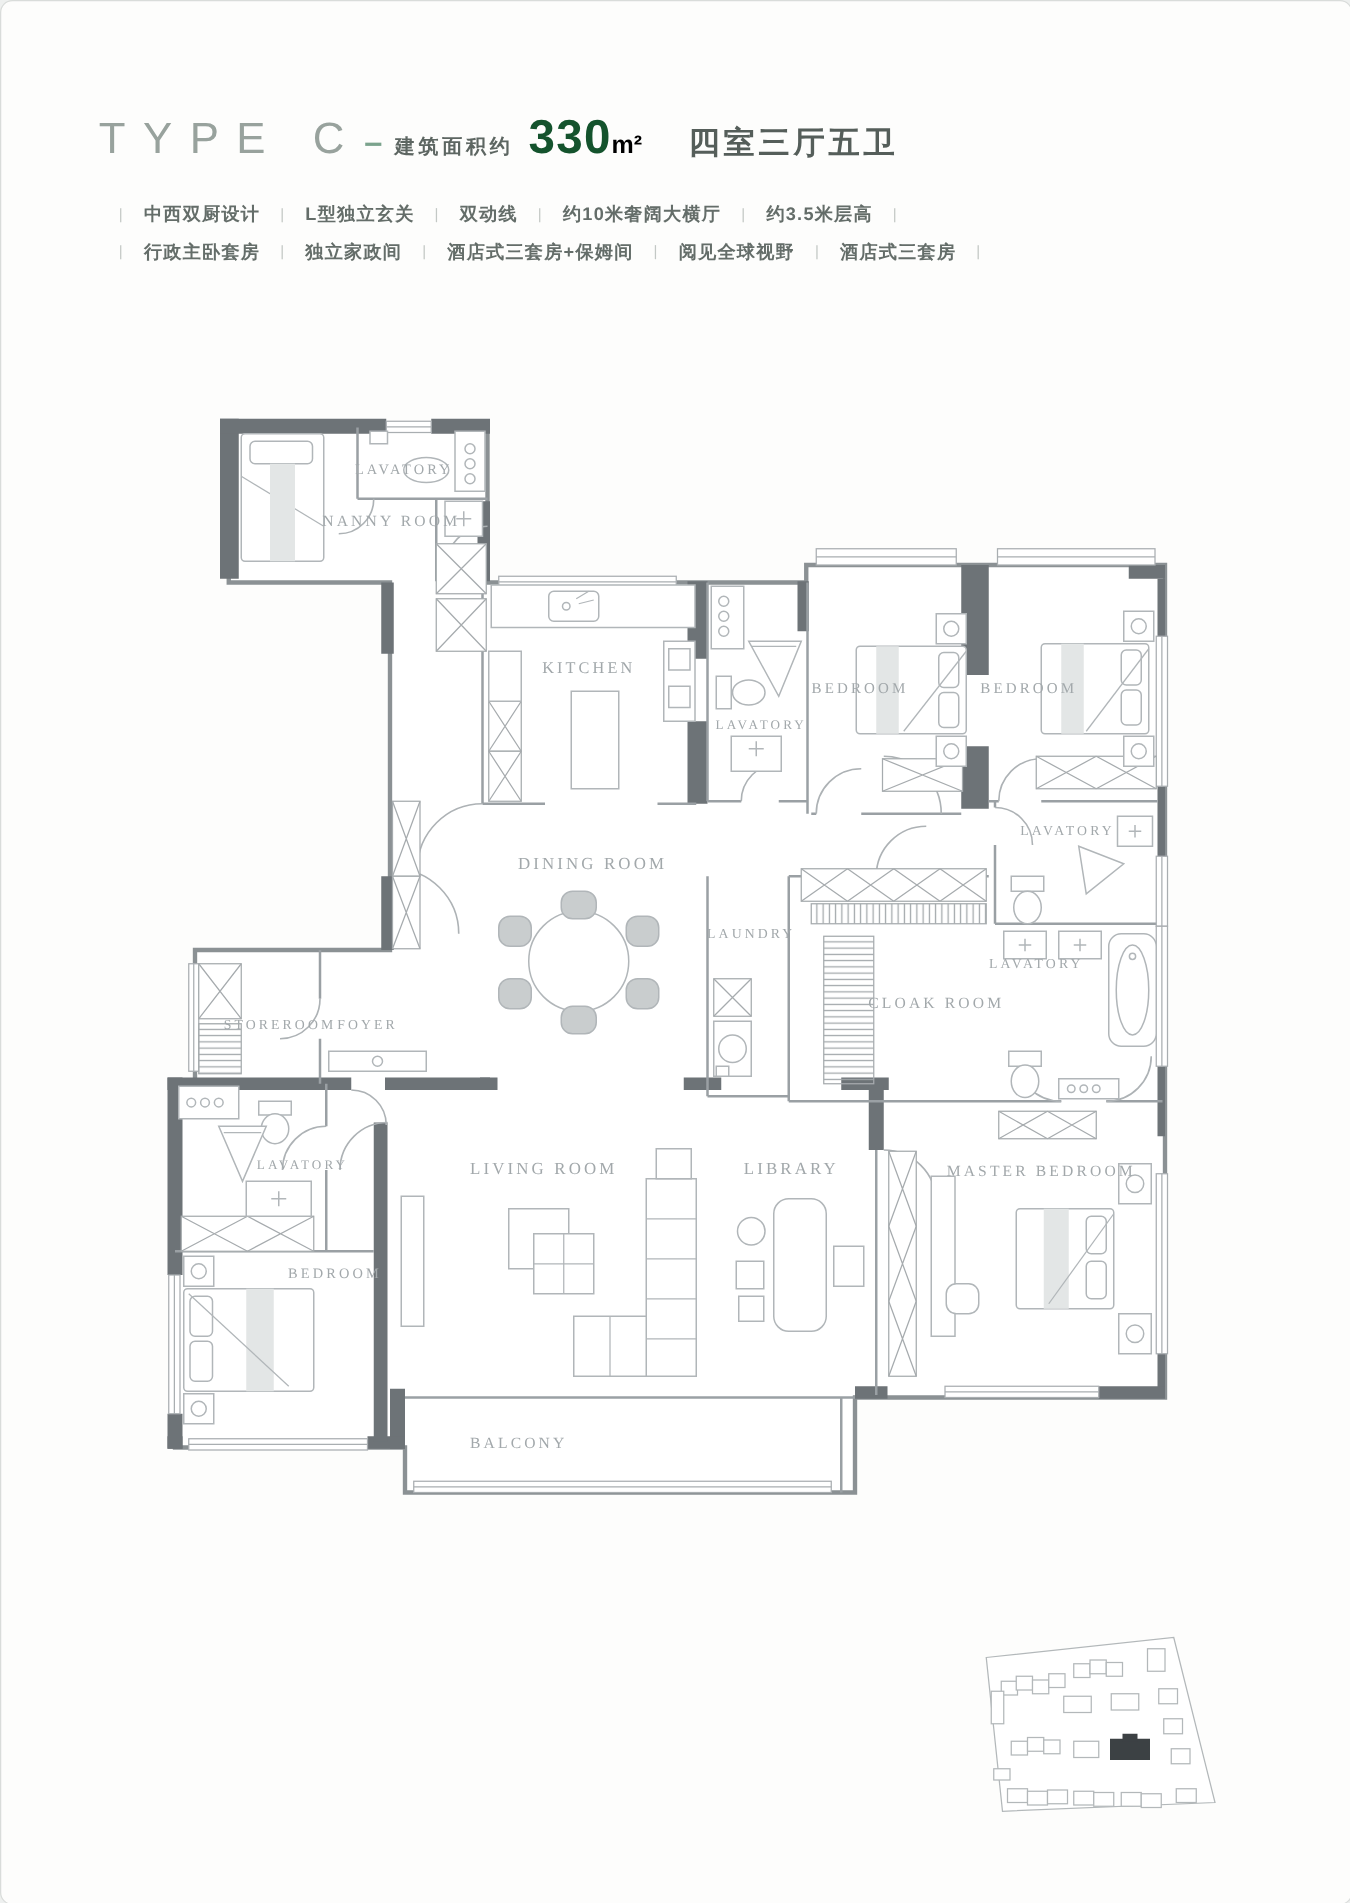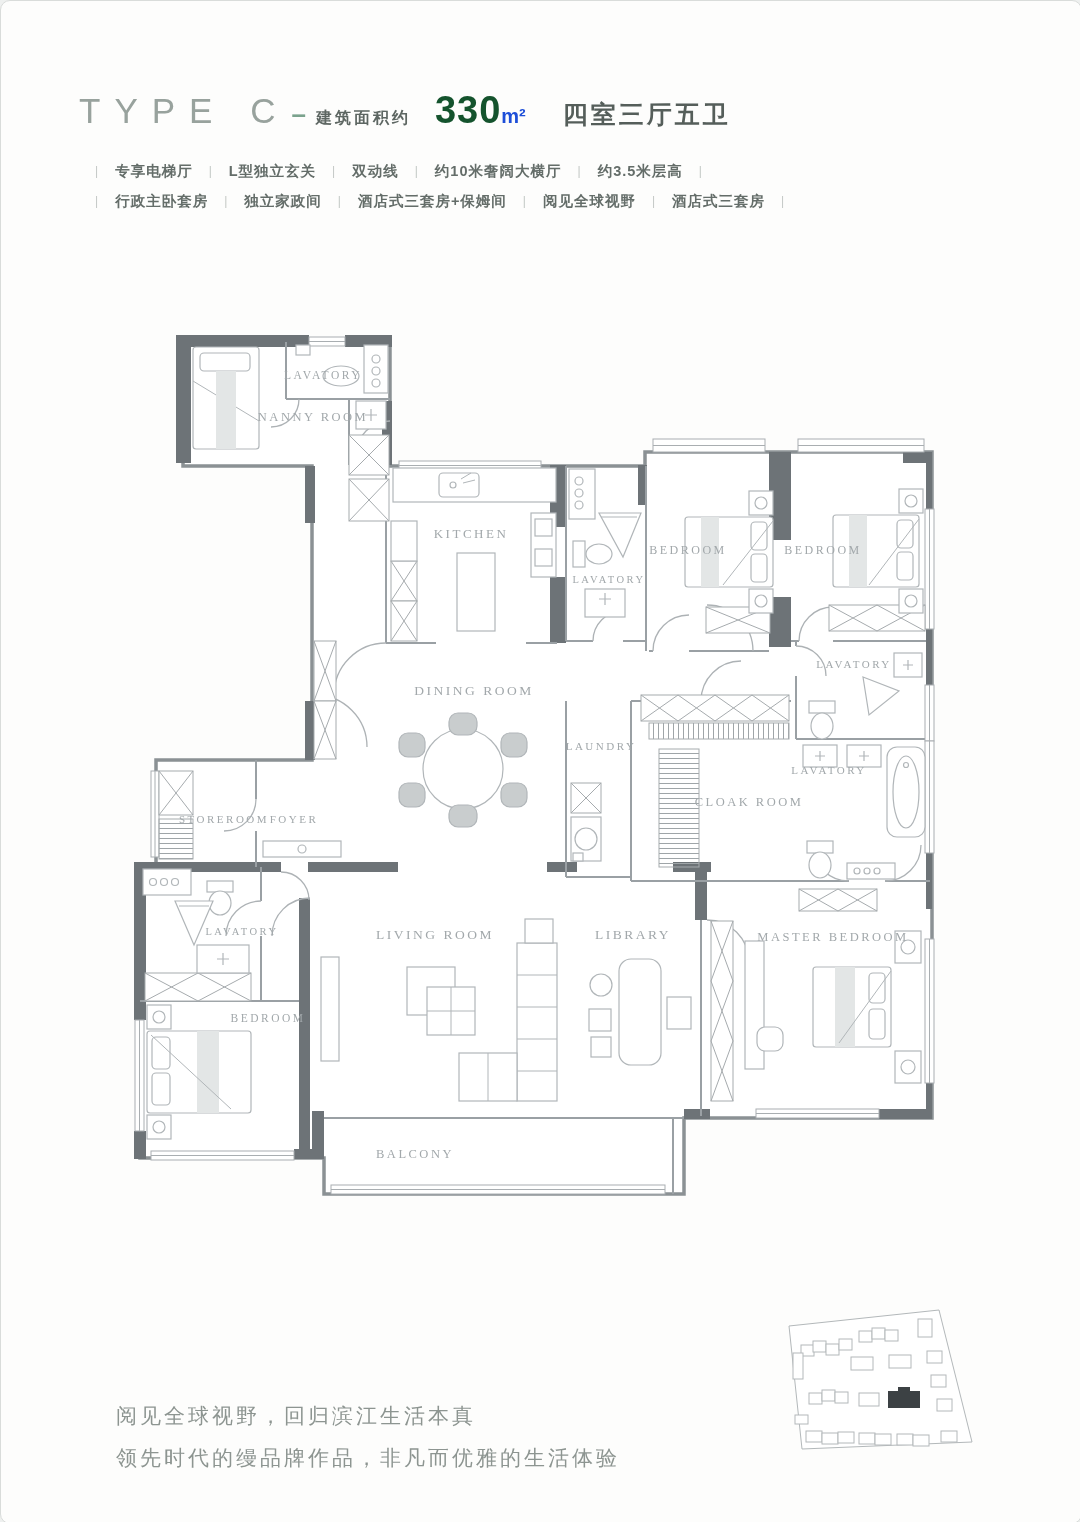--- a/index.html
+++ b/index.html
@@ -3,23 +3,23 @@
 <meta charset="utf-8">
 <style>
   html,body{margin:0;padding:0;background:#eef0ef;}
   .page{position:relative;width:1080px;height:1522px;background:#fdfdfc;margin:0 auto;
         border:1px solid #d9dcda;border-radius:10px;overflow:hidden;
         font-family:"Liberation Sans",sans-serif;}
   
   .hdr{position:absolute;left:78px;top:88px;display:flex;align-items:baseline;white-space:nowrap;text-align:center;}
   .type-label{font-size:35px;font-weight:400;letter-spacing:14px;color:#98a29d;}
   .hdr-dash{font-size:26px;color:#7ba38d;margin:0 10px 0 2px;font-weight:700;}
-  .area-prefix{font-size:16px;color:#5d6662;font-weight:700;letter-spacing:3px;margin-right:24px;}
+  .area-prefix{font-size:16px;color:#5d6662;font-weight:700;letter-spacing:3px;margin-right:12px;}
   .area-value{font-size:38px;font-weight:700;color:#14532d;letter-spacing:1px;}
-  .area-unit{font-size:20px;font-weight:700;color:#1d4ed8;margin-right:6px;}
+  .area-unit{font-size:20px;font-weight:700;color:#000000;margin-right:6px;}
   .layout-text{font-size:25px;font-weight:700;color:#555e5a;letter-spacing:3px;margin-left:31px;}
   
   .features{position:absolute;left:78px;top:155px;}
   .feat-row{display:flex;align-items:center;height:30px;font-size:14.5px;color:#646d69;font-weight:600;letter-spacing:1px;}
   .feat-row .sep{color:#c3c8c5;font-weight:400;padding:0 16px;font-size:12px;}
   
   .plan{position:absolute;left:0;top:0;width:1080px;height:1522px;}
   svg text.room{font-family:"Liberation Serif","DejaVu Serif",serif;fill:#a2a8ab;letter-spacing:2.5px;}
   
   .tagline{position:absolute;left:115px;top:1394px;color:#8d9591;font-size:21px;letter-spacing:3px;line-height:42px;font-weight:400;}
@@ -34,21 +34,21 @@
     <span class="hdr-dash">–</span>
     <span class="area-prefix">建筑面积约</span>
     <span class="area-value">330</span>
     <span class="area-unit">m²</span>
     <span class="layout-text">四室三厅五卫</span>
   </div>
 
   <div class="features">
     <div class="feat-row">
       <span class="sep">|</span>
-      <span>专享电梯厅</span>
+      <span>中西双厨设计</span>
       <span class="sep">|</span>
       <span>L型独立玄关</span>
       <span class="sep">|</span>
       <span>双动线</span>
       <span class="sep">|</span>
       <span>约10米奢阔大横厅</span>
       <span class="sep">|</span>
       <span>约3.5米层高</span>
       <span class="sep">|</span>
     </div>
@@ -457,18 +457,14 @@
           <rect x="874" y="1433" width="16" height="11"></rect>
         <rect x="896" y="1433" width="16" height="11"></rect>
           <rect x="912" y="1434" width="16" height="11"></rect>
         <rect x="940" y="1430" width="16" height="11"></rect>
       </g>
       <rect x="887" y="1390" width="32" height="17" fill="#3c4144" stroke="none"></rect>
       <rect x="897" y="1386" width="12" height="6" fill="#3c4144" stroke="none"></rect>
     </g>
   </svg>
 
-  <div class="tagline">
-    <div>阅见全球视野，回归滨江生活本真</div>
-    <div>领先时代的缦品牌作品，非凡而优雅的生活体验</div>
-  </div>
 
 </div>
 
 </body></html>

